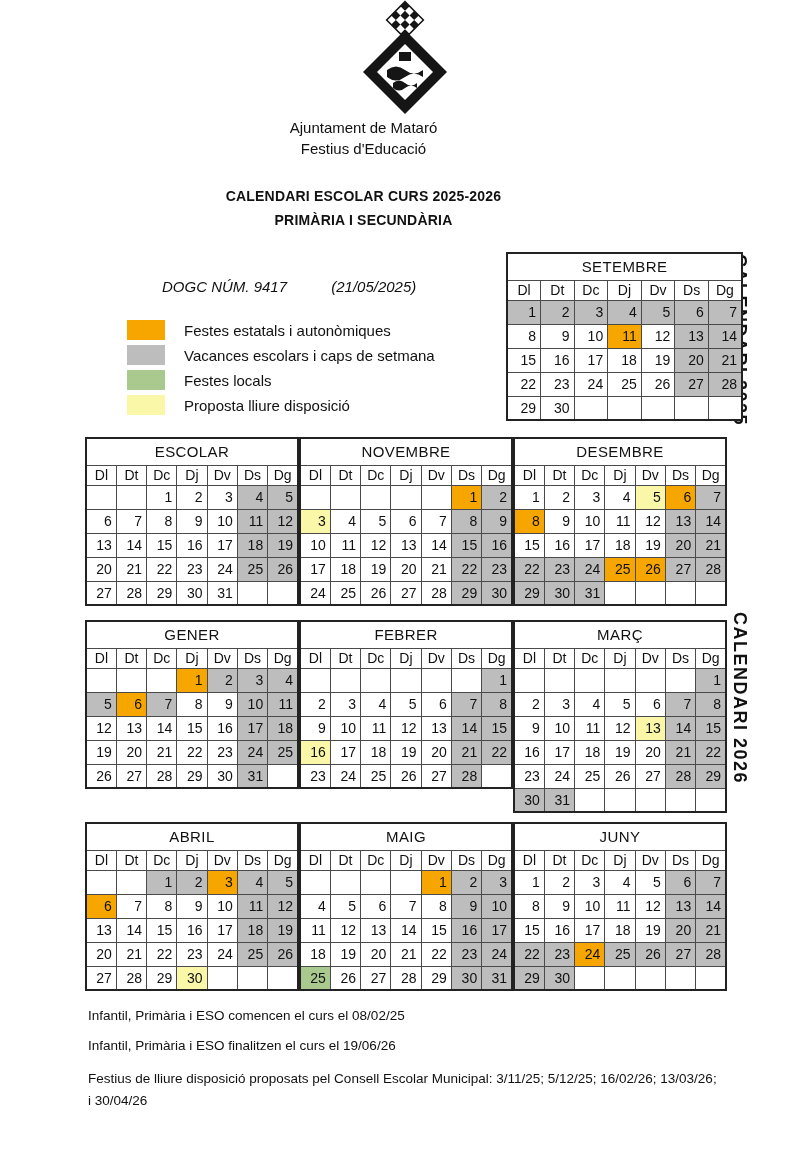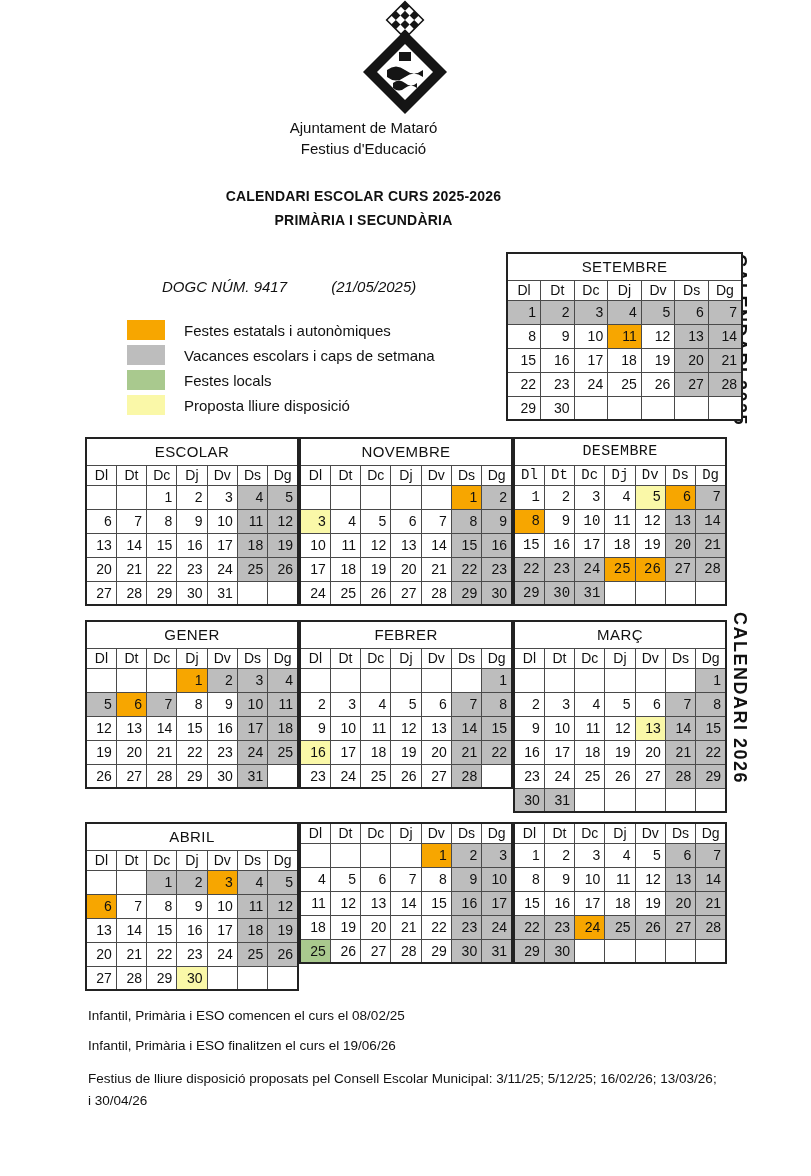--- a/index.html
+++ b/index.html
@@ -284,21 +284,21 @@
           <td class="cal-day">25</td>
           <td class="cal-day">26</td>
           <td class="cal-day">27</td>
           <td class="cal-day">28</td>
           <td class="cal-day" style="background: rgb(189, 189, 189);">29</td>
           <td class="cal-day" style="background: rgb(189, 189, 189);">30</td>
         </tr>
       </tbody>
     </table>
   </div>
-<div class="abs" style="left:513px; top:437px; width:214px;font-family:Liberation Mono, monospace;">
+<div class="abs" style="left:513px; top:437px; width:214px;">
     <table class="cal">
       <tbody>
         <tr>
           <td colspan="7" class="cal-title">DESEMBRE</td>
         </tr>
         <tr>
           <td class="cal-head">Dl</td>
           <td class="cal-head">Dt</td>
           <td class="cal-head">Dc</td>
           <td class="cal-head">Dj</td>
@@ -614,20 +614,23 @@
           <td class="cal-day"></td>
           <td class="cal-day"></td>
         </tr>
       </tbody>
     </table>
   </div>
 <div class="abs" style="left:299px; top:822px; width:214px;">
     <table class="cal">
       <tbody>
         <tr>
+          <td colspan="7" class="cal-title">MAIG</td>
+        </tr>
+        <tr>
           <td class="cal-head">Dl</td>
           <td class="cal-head">Dt</td>
           <td class="cal-head">Dc</td>
           <td class="cal-head">Dj</td>
           <td class="cal-head">Dv</td>
           <td class="cal-head">Ds</td>
           <td class="cal-head">Dg</td>
         </tr>
         <tr>
           <td class="cal-day"></td>
@@ -674,20 +677,23 @@
           <td class="cal-day" style="background: rgb(189, 189, 189);">30</td>
           <td class="cal-day" style="background: rgb(189, 189, 189);">31</td>
         </tr>
       </tbody>
     </table>
   </div>
 <div class="abs" style="left:513px; top:822px; width:214px;">
     <table class="cal">
       <tbody>
         <tr>
+          <td colspan="7" class="cal-title">JUNY</td>
+        </tr>
+        <tr>
           <td class="cal-head">Dl</td>
           <td class="cal-head">Dt</td>
           <td class="cal-head">Dc</td>
           <td class="cal-head">Dj</td>
           <td class="cal-head">Dv</td>
           <td class="cal-head">Ds</td>
           <td class="cal-head">Dg</td>
         </tr>
         <tr>
           <td class="cal-day">1</td>

